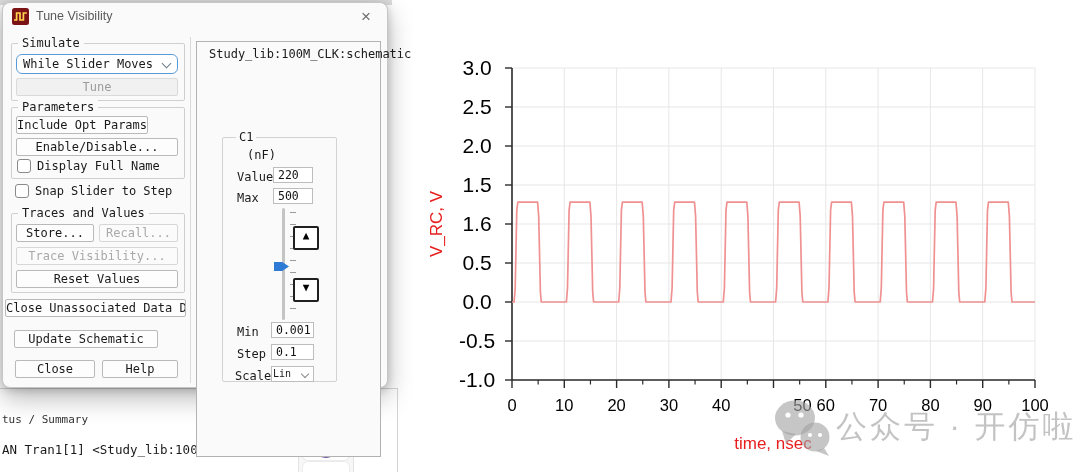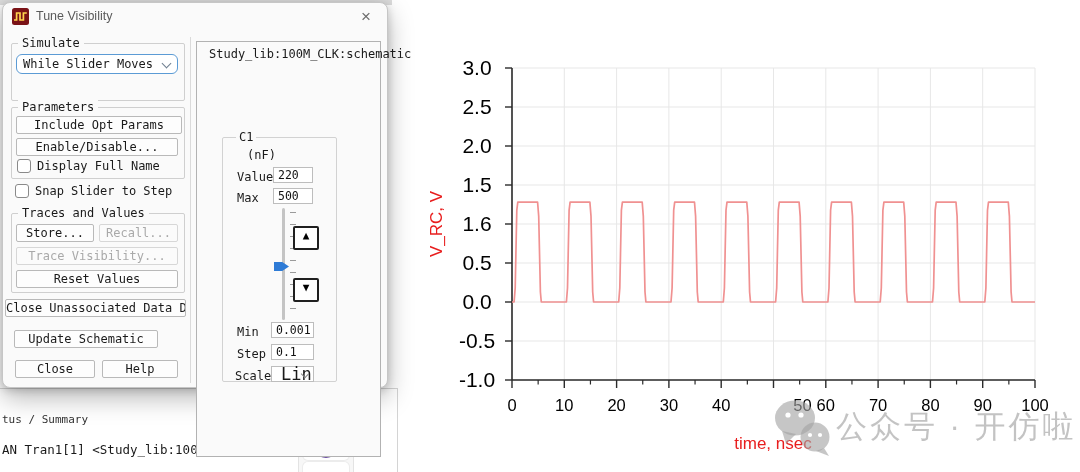--- a/index.html
+++ b/index.html
@@ -56,21 +56,21 @@
            padding:0 0 0 4px;height:16px;width:40px;}
   .slider-track{position:absolute;left:59px;top:70px;width:3px;height:112px;background:#c4c4c4;border-radius:2px;}
   .slider-ticks{position:absolute;left:67px;top:74px;width:6px;height:108px;
       background:repeating-linear-gradient(to bottom,#9a9a9a 0 1px,transparent 1px 12px);}
   .arrow-btn{position:absolute;left:70px;width:22px;height:20px;background:#fff;
              border:2px solid #1f1f1f;border-radius:2px;text-align:center;line-height:16px;
              font-size:11px;color:#000;cursor:pointer;}
   .slider-handle{position:absolute;left:51px;width:15px;height:9px;background:#2e7bd6;
                  clip-path:polygon(0 0,55% 0,100% 50%,55% 100%,0 100%);cursor:grab;}
   .scale-combo{position:absolute;background:#fff;border:1px solid #bdbdbd;box-sizing:border-box;
-               font-size:17px;line-height:14px;padding-left:9px;cursor:pointer;}
+               font-size:10px;line-height:14px;padding-left:1px;cursor:pointer;}
   .scale-combo .chev{right:5px;top:4px;width:5px;height:5px;border-color:#888;}
 
   
   .status-panel{position:absolute;left:0;top:388px;width:398px;height:84px;background:#ffffff;
                 border-top:1px solid #d4d4d4;border-right:1px solid #d4d4d4;box-sizing:border-box;z-index:1;}
   .status-tab{position:absolute;left:2px;top:24px;font-family:"DejaVu Sans Mono",monospace;
               font-size:11px;color:#333;white-space:pre;}
   .status-log{position:absolute;left:2px;top:53px;font-family:"DejaVu Sans Mono",monospace;
               font-size:12.5px;color:#1a1a1a;white-space:pre;}
 
@@ -228,25 +228,26 @@
       <span class="title-text">Tune Visibility</span>
       <span class="close-btn">×</span>
     </div>
 
     <div class="groupbox" style="left:8px;top:40px;width:172px;height:56px;">
       <span class="gb-label">Simulate</span>
       <div class="combo" style="left:4px;top:10px;width:162px;height:20px;">
         <span>While Slider Moves</span>
         <span class="chev"></span>
       </div>
+      <div class="btn tune" style="left:4px;top:34px;width:162px;">Tune</div>
     </div>
 
     <div class="groupbox" style="left:8px;top:104px;width:172px;height:70px;">
       <span class="gb-label">Parameters</span>
-      <div class="btn" style="left:4px;top:8px;width:166px;">Include Opt Params</div>
+      <div class="btn" style="left:4px;top:8px;width:132px;">Include Opt Params</div>
       <div class="btn" style="left:4px;top:30px;width:162px;">Enable/Disable...</div>
       <div class="checkbox-row" style="left:5px;top:51px;">
         <span class="cb"></span>
         <span>Display Full Name</span>
       </div>
     </div>
 
     <div class="checkbox-row" style="left:12px;top:181px;">
       <span class="cb"></span>
       <span>Snap Slider to Step</span>

